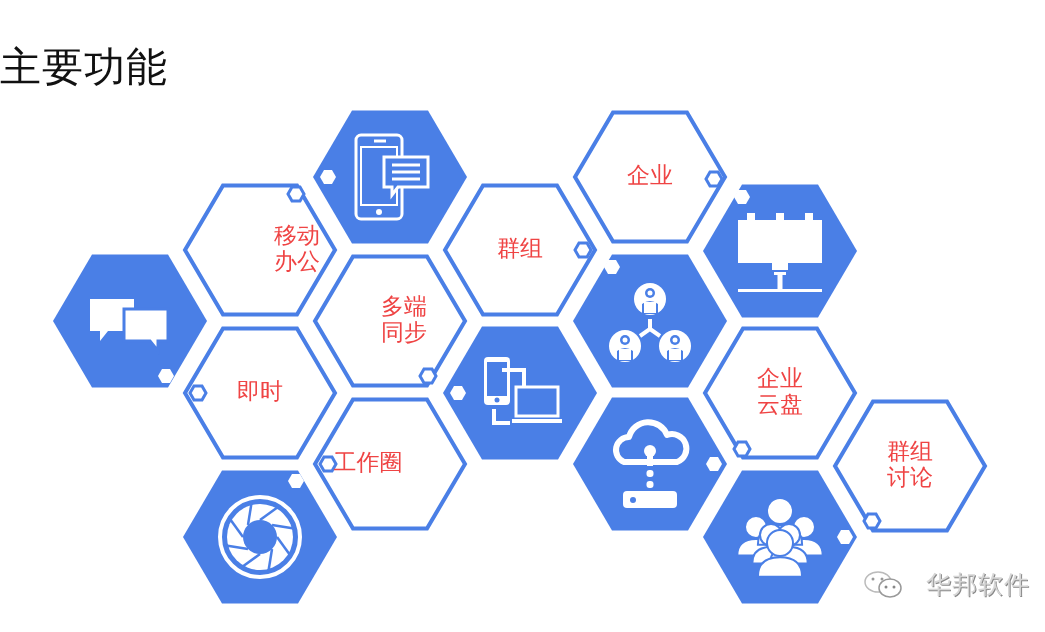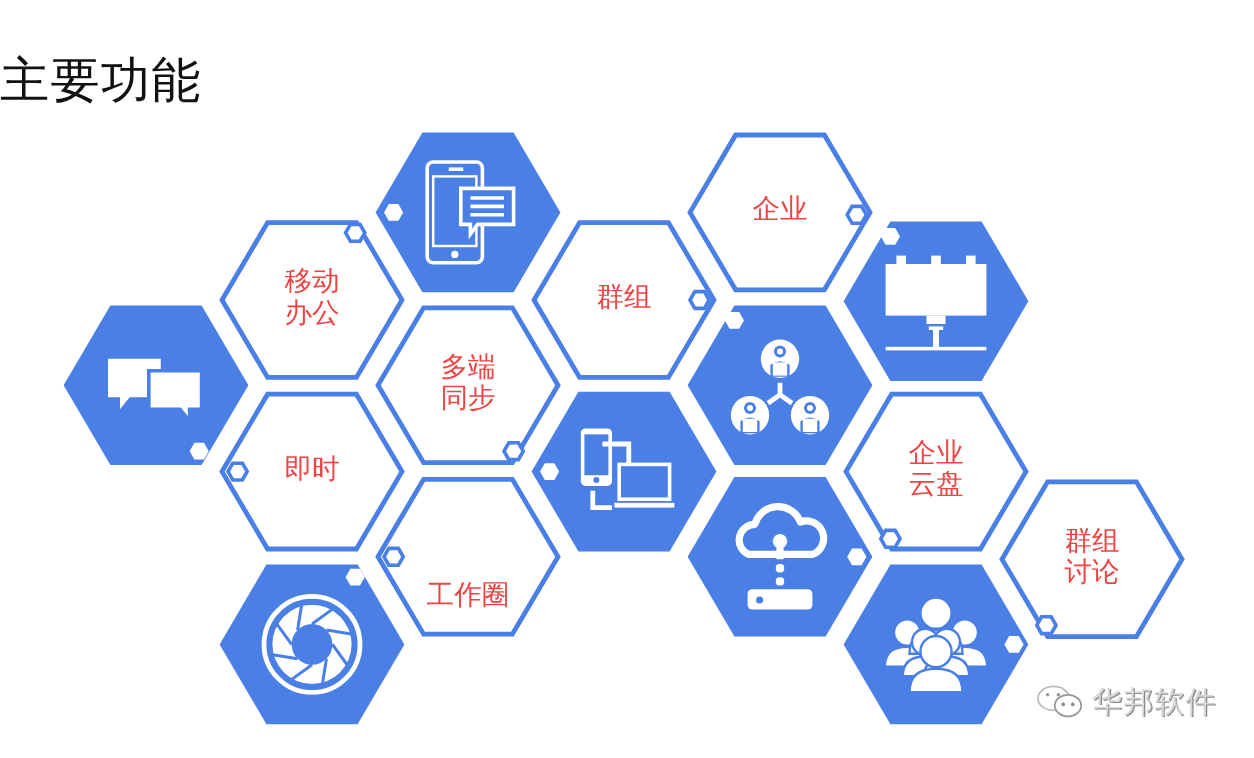--- a/index.html
+++ b/index.html
@@ -1,20 +1,20 @@
 <!DOCTYPE html>
 <html><head>
 <meta charset="utf-8">
 <style>
   html,body{margin:0;padding:0;background:#ffffff;}
   body{width:1045px;height:632px;position:relative;overflow:hidden;font-family:"DejaVu Sans","Liberation Sans",sans-serif;}
   #title{position:absolute;left:0;top:40px;width:1040px;text-align:left;font-size:41px;color:#111;letter-spacing:1px;}
   svg#stage{position:absolute;left:0;top:0;}
   .lbl{position:absolute;width:120px;text-align:center;color:#ef4444;font-size:23px;line-height:26px;transform:translate(-50%,-50%);}
-  #wm{position:absolute;left:862px;top:568px;display:flex;align-items:center;gap:4px;}
+  #wm{position:absolute;left:862px;top:568px;display:flex;align-items:center;gap:20px;}
   #wm span{font-size:25px;color:#d6d6d6;text-shadow:1px 1px 0 #888, -1px 0 0 #fff;letter-spacing:1px;}
 </style>
 </head>
 <body>
 
 <div id="title">主要功能</div>
 
 <svg id="stage" width="1045" height="632" viewBox="0 0 1045 632">
   <defs>
 
@@ -171,32 +171,32 @@
       </g>
       <use href="#dot" transform="translate(845,537)" fill="#fff"></use>
       <g transform="translate(910,466)">
         <use href="#hexO" fill="#fff" stroke="#4a7fe6" stroke-width="4"></use>
       </g>
       <use href="#dot" transform="translate(872,521)" fill="#fff" stroke="#4a7fe6" stroke-width="3"></use>
     </g>
 </svg>
 
 <div id="labels">
-    <div class="lbl" style="left: 260px; top: 248px;">
+    <div class="lbl" style="left: 260px; top: 248px; text-align: right;">
       <div>移动</div>
       <div>办公</div>
     </div>
     <div class="lbl" style="left: 260px; top: 391px;">
       <div>即时</div>
     </div>
-    <div class="lbl" style="left: 390px; top: 319px;">
+    <div class="lbl" style="left: 404px; top: 319px;">
       <div>多端</div>
       <div>同步</div>
     </div>
-    <div class="lbl" style="left: 390px; top: 462px; margin-top: 34px;">
+    <div class="lbl" style="left: 368px; top: 462px;">
       <div>工作圈</div>
     </div>
     <div class="lbl" style="left: 520px; top: 248px;">
       <div>群组</div>
     </div>
     <div class="lbl" style="left: 650px; top: 175px;">
       <div>企业</div>
     </div>
     <div class="lbl" style="left: 780px; top: 391px;">
       <div>企业</div>

